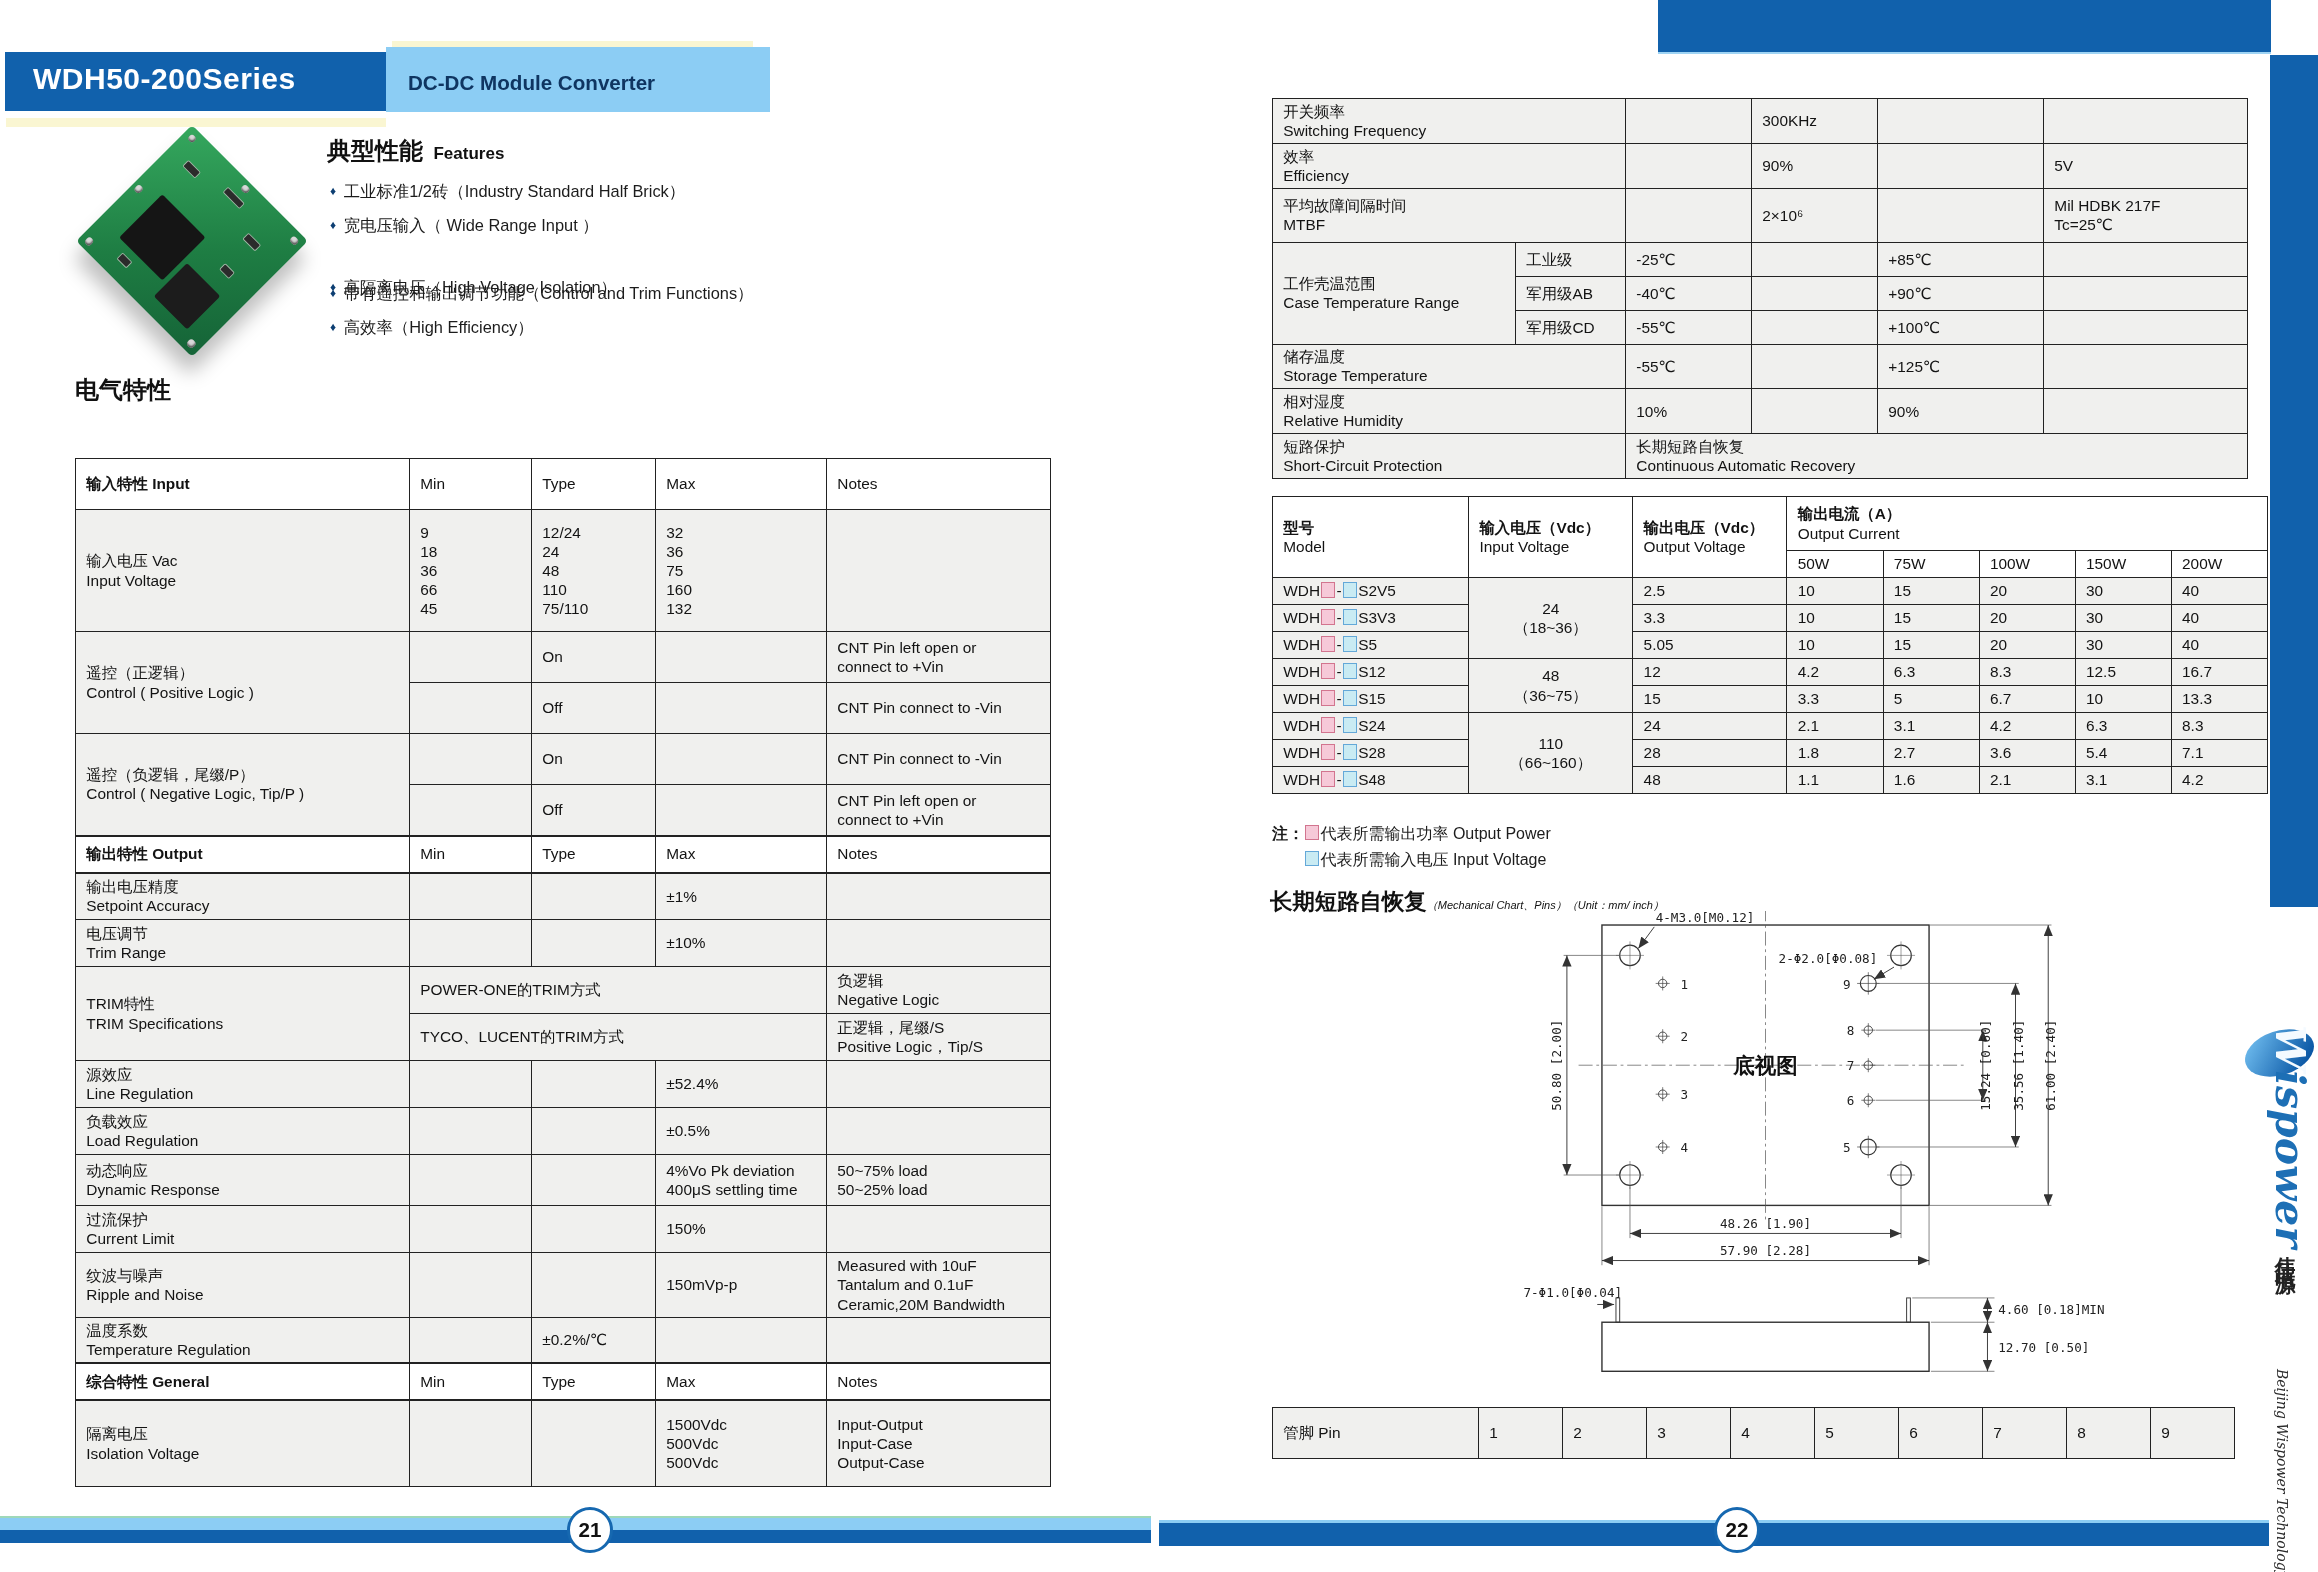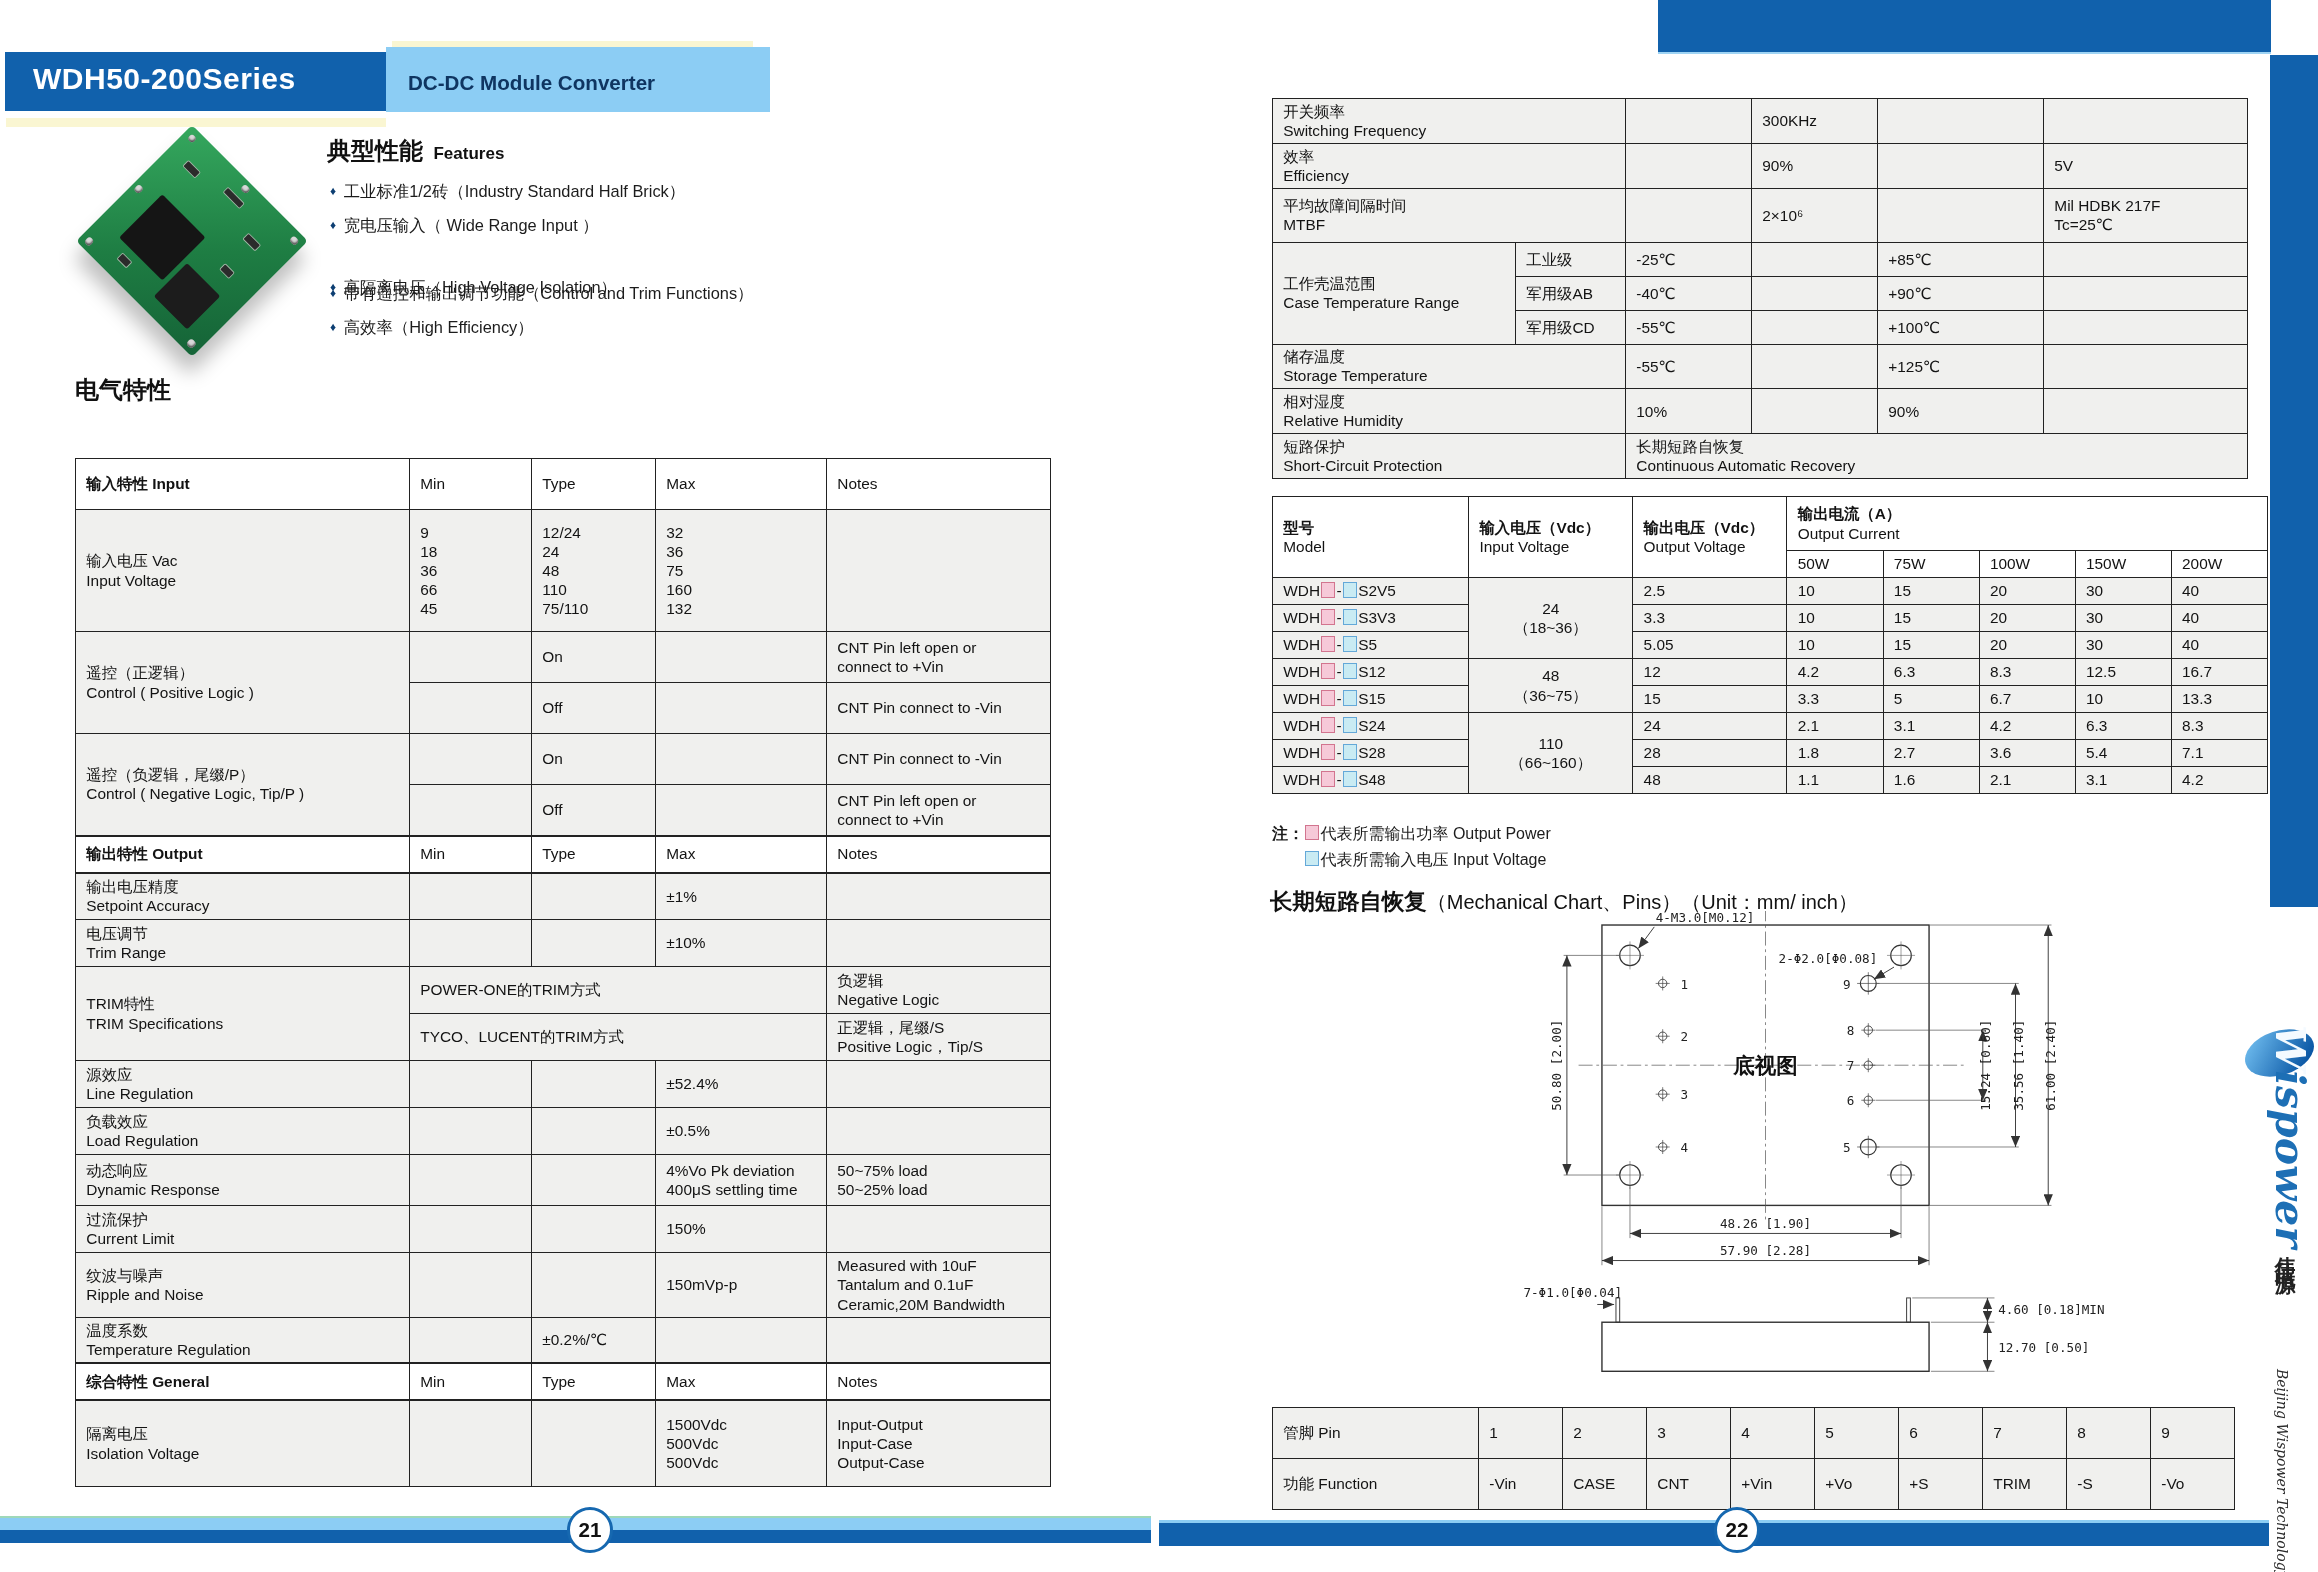--- a/index.html
+++ b/index.html
@@ -42,21 +42,21 @@
   .feat-title{left:327px;top:135px;}
   .feat-title .zh{font-size:24px;font-weight:bold;color:#111;}
   .feat-title .en{font-size:17px;font-weight:600;color:#111;margin-left:8.4px;}
   .feat{left:330px;font-size:16.4px;color:#1c1c1c;white-space:nowrap;}
   .feat .diam{color:#0d3e72;font-size:12px;margin-right:7.5px;vertical-align:1.9px;}
 
   
   .elec-title{left:75px;top:374px;font-size:24px;font-weight:bold;color:#111;}
   .mech-title{left:1270px;top:886px;}
   .mech-title .zh{font-size:22.4px;font-weight:bold;color:#111;}
-  .mech-title .rest{font-size:20px;color:#111;}
+  .mech-title .rest{font-size:11px;color:#111;font-style:italic;}
 
   
   table.t{border-collapse:collapse;table-layout:fixed;position:absolute;background:#fff;}
   table.t td{border:0.9px solid #222;background:#f0f0ee;font-size:15.4px;line-height:1.24;
              padding:2.8px 10.3px;vertical-align:middle;color:#131313;overflow:hidden;}
   table.t tr.head td{background:#ffffff;}
   table.t td .zh{display:block;}
   table.t td .en{display:block;}
   .b{font-weight:bold;}
   .pre{white-space:pre-line;}
@@ -683,32 +683,20 @@
       <td>1</td>
       <td>2</td>
       <td>3</td>
       <td>4</td>
       <td>5</td>
       <td>6</td>
       <td>7</td>
       <td>8</td>
       <td>9</td>
     </tr>
-    <tr style="height:51px">
-      <td>功能 Function</td>
-      <td>-Vin</td>
-      <td>CASE</td>
-      <td>CNT</td>
-      <td>+Vin</td>
-      <td>+Vo</td>
-      <td>+S</td>
-      <td>TRIM</td>
-      <td>-S</td>
-      <td>-Vo</td>
-    </tr>
   </tbody>
     </table>
 
   <div class="abs foot-left">
     <div class="g"></div>
     <div class="lb"></div>
     <div class="db2"></div>
   </div>
   <div class="abs foot-right"></div>
   <div class="abs pagenum" style="left:567px;">21</div>

